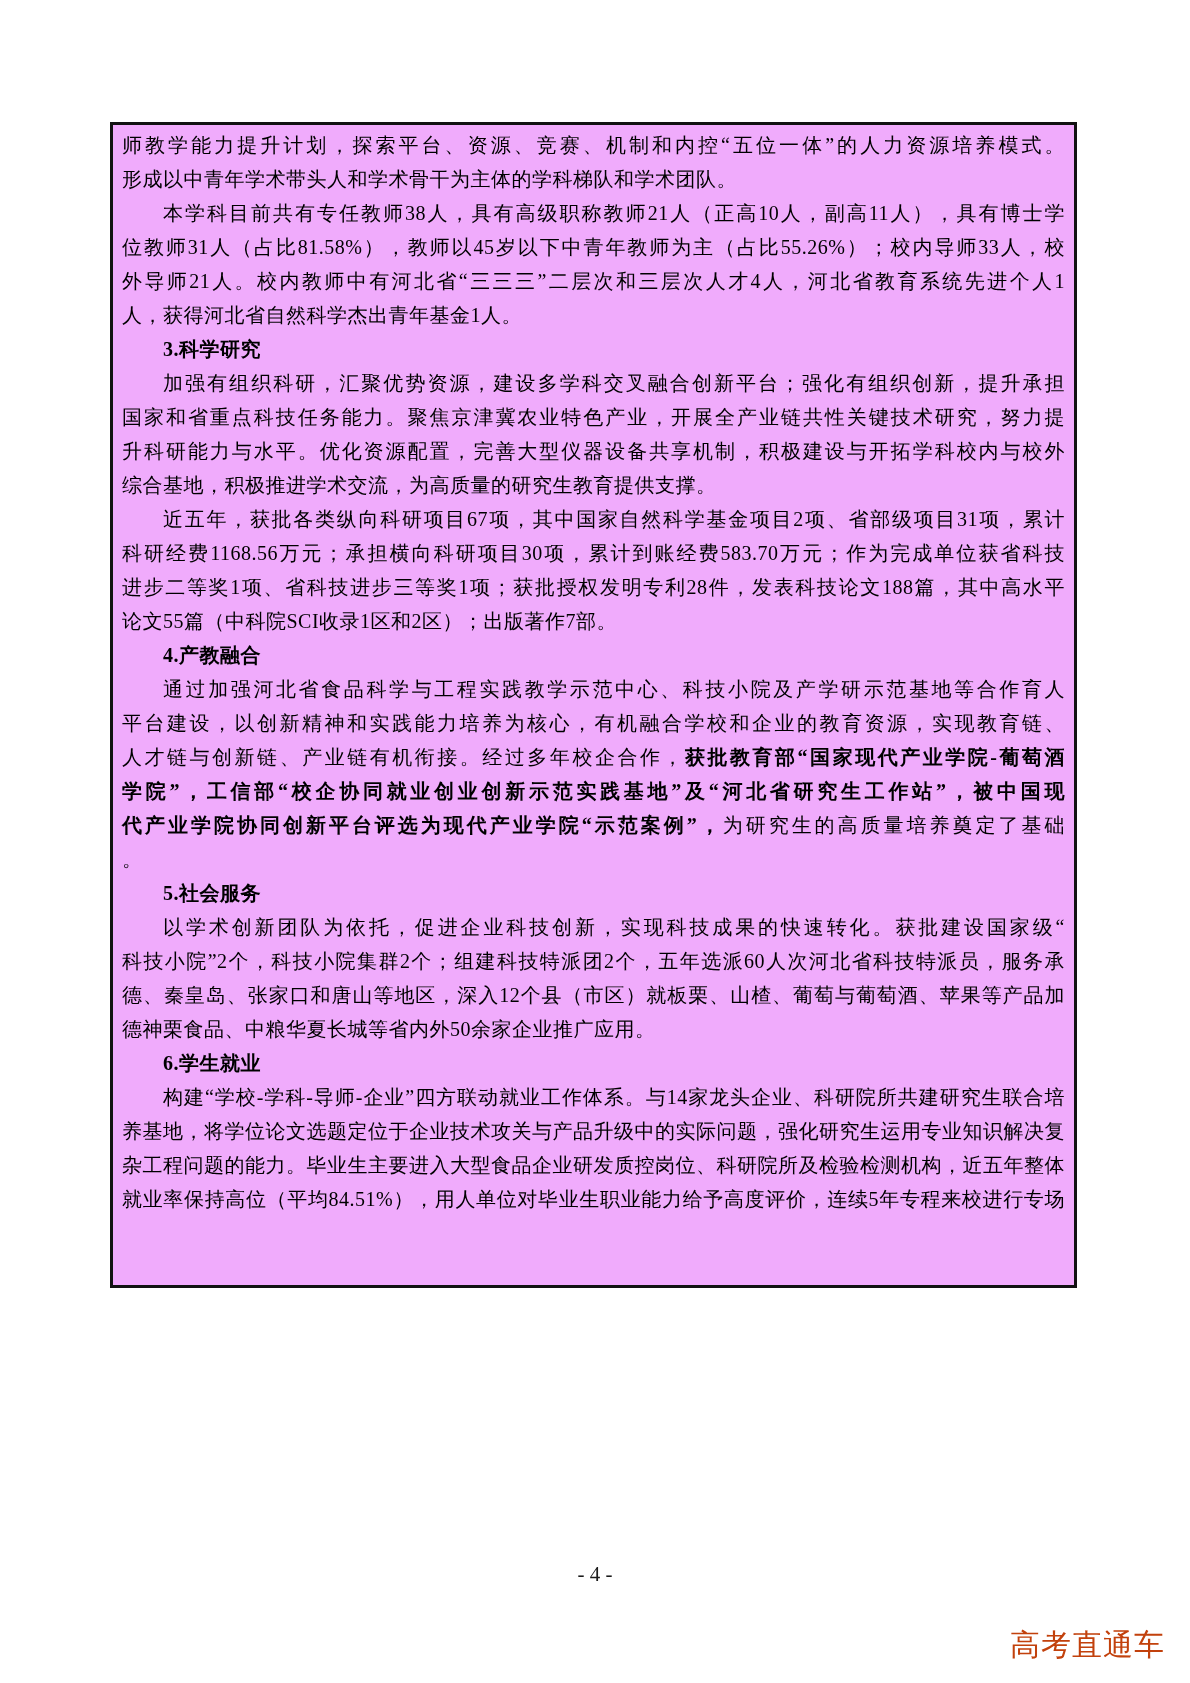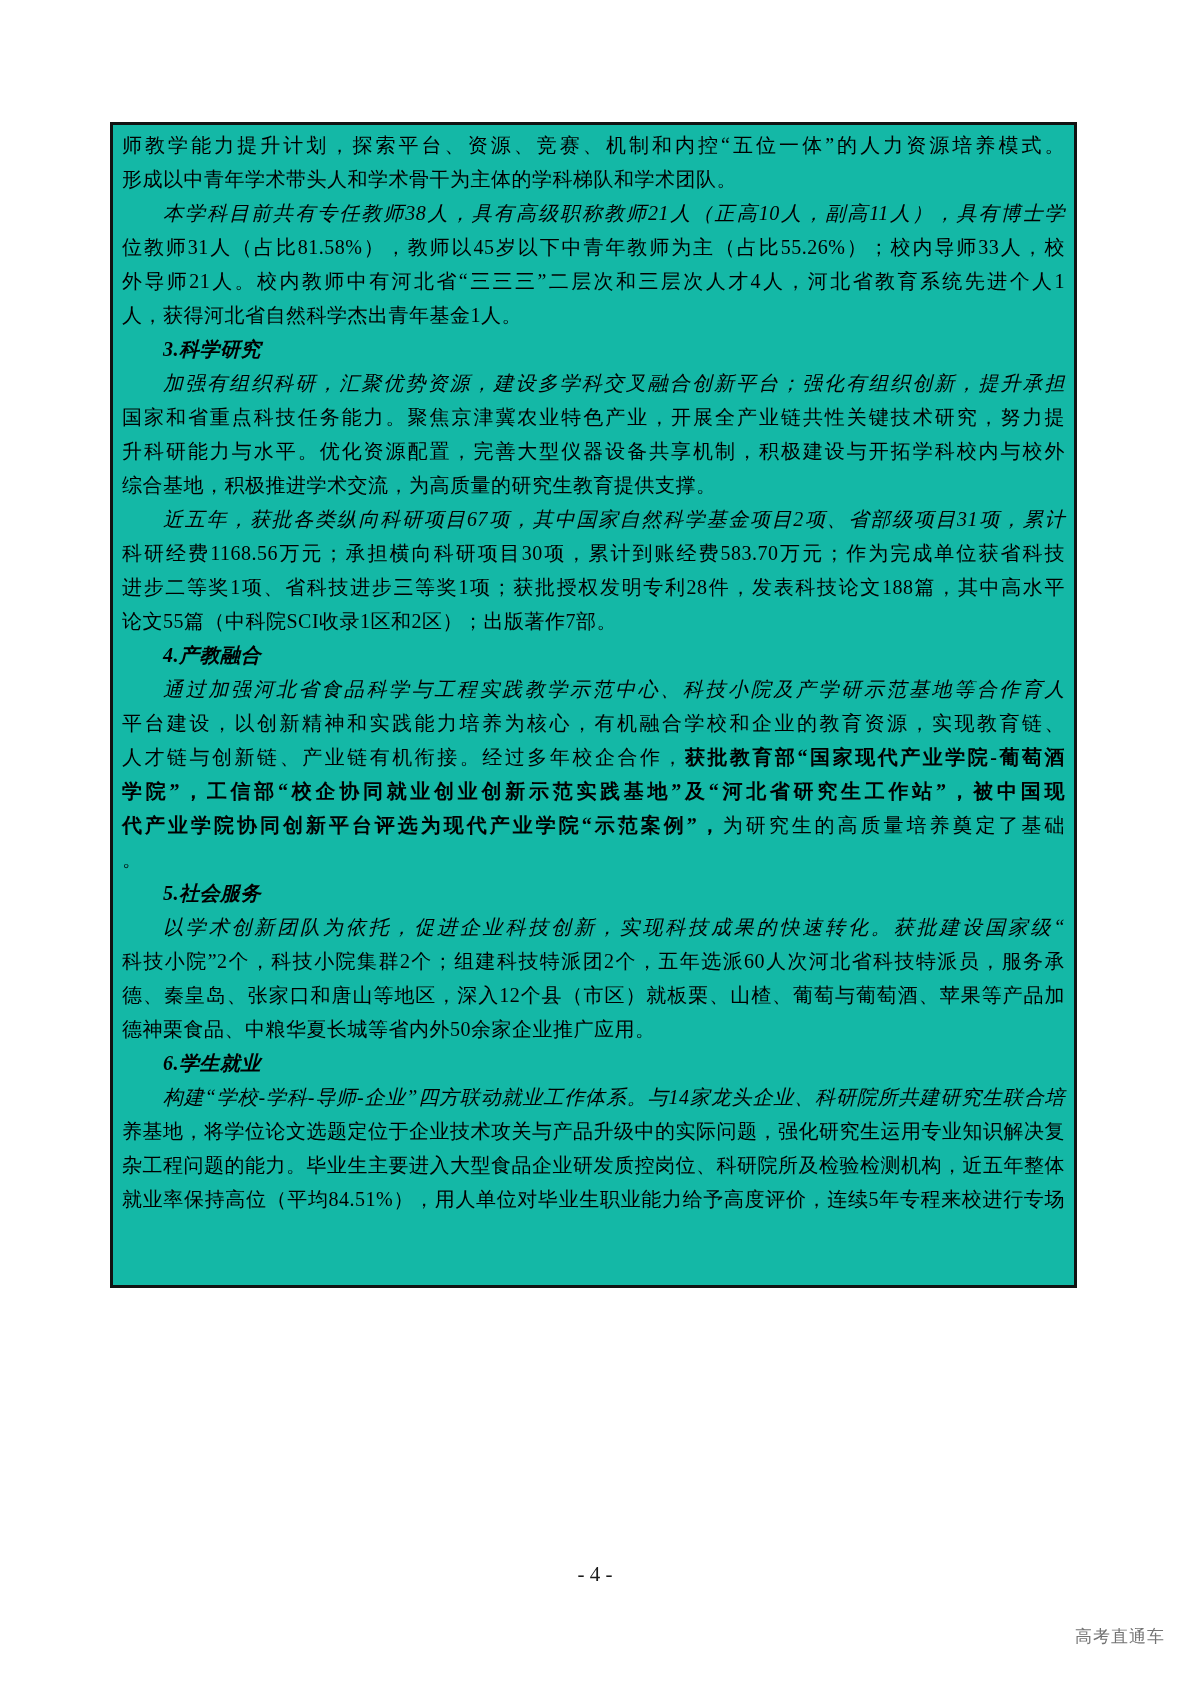--- a/index.html
+++ b/index.html
@@ -12,49 +12,49 @@
     overflow:hidden;
   }
   .content-table {
     position:absolute;
     left:110px; top:122px;
     width:967px; height:1166px;
     border:3px solid #121212;
     box-sizing:border-box;
     padding:3px 9px 0 9px;
     overflow:hidden;
-    background:#14b8a6;
+    background:#f0abfc;
   }
   .line {
     font-size:20px;
     height:34px;
     line-height:34px;
     white-space:nowrap;
     letter-spacing:0.5px;
   }
-  .line.indent { text-indent:2.05em;font-style:italic; }
+  .line.indent { text-indent:2.05em; }
   .line.full {
     text-align:justify;
     text-align-last:justify;
     text-justify:inter-character;
   }
   .b { font-weight:bold; }
   .page-number {
     position:absolute;
     top:1562px; left:0;
     width:100%;
     text-align:center;
     font-size:21px;
     color:#1a1a1a;
   }
   .watermark {
     position:absolute;
     top:1625px; right:25px;
-    font-size:17px;
-    color:#737373;
+    font-size:30px;
+    color:#c2410c;
     font-family:"Liberation Sans", sans-serif;
     letter-spacing:1px;
     text-shadow:1px 1px 0 #ffffff;
   }
 </style>
 </head>
 <body>
 
 <div class="page">
 

